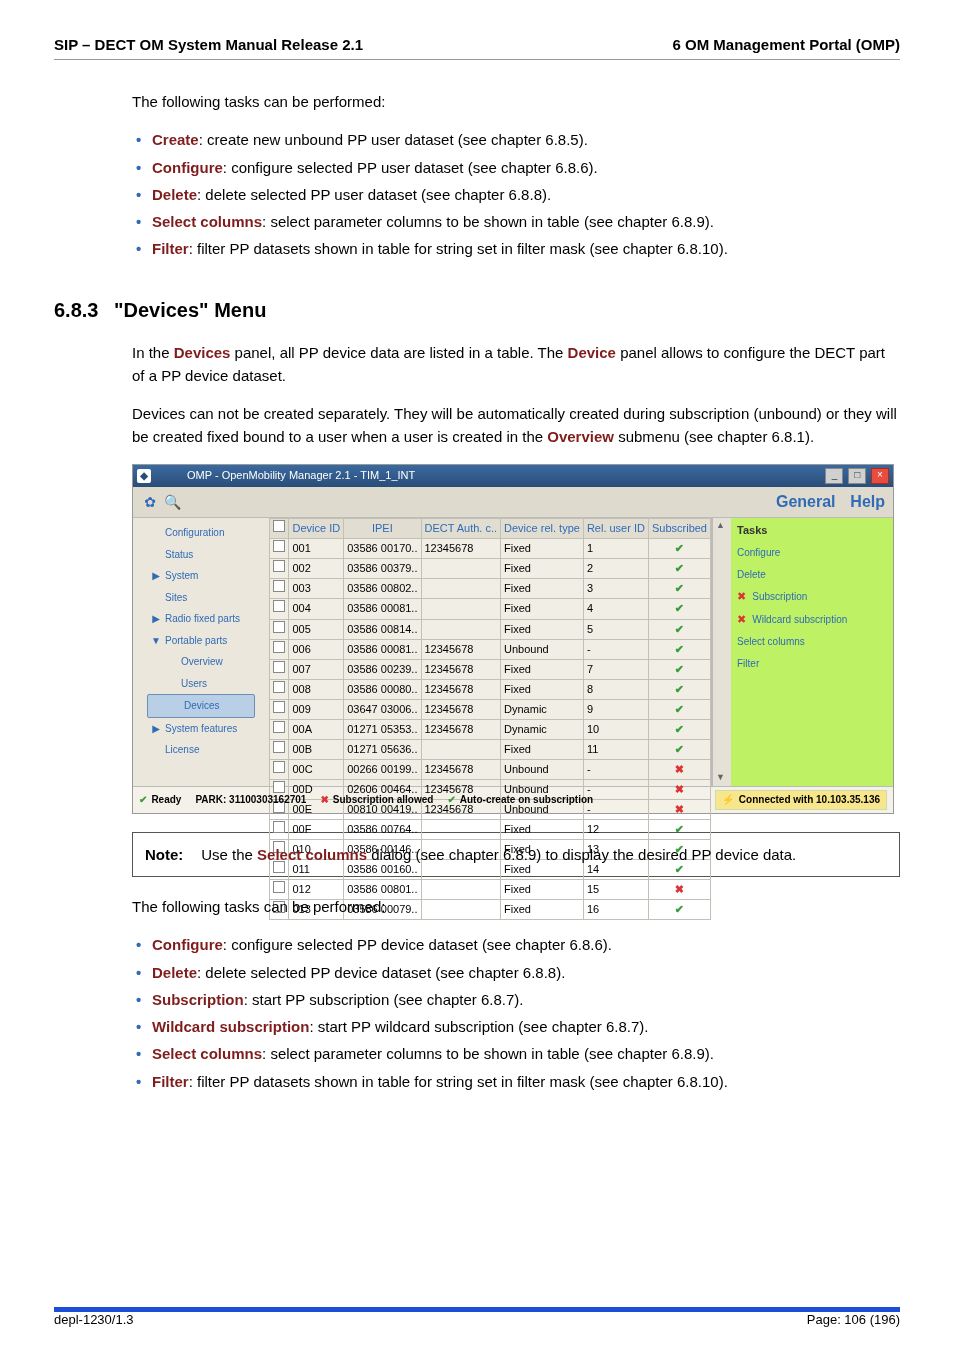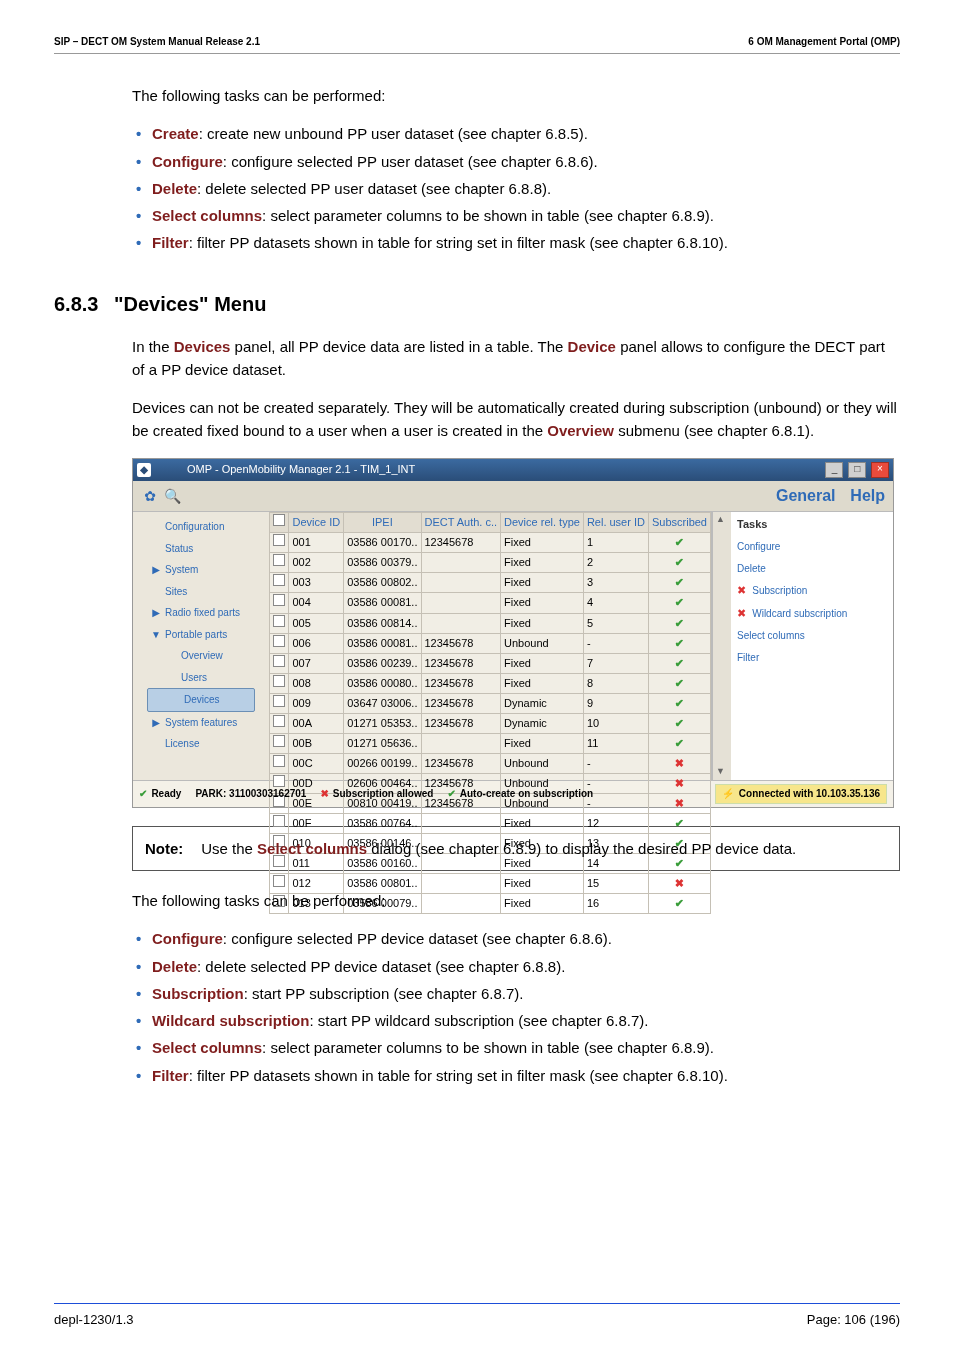--- a/index.html
+++ b/index.html
@@ -14,21 +14,21 @@
     width: 954px;
     min-height: 1351px;
     box-sizing: border-box;
     padding: 36px 54px 20px 54px;
     position: relative;
   }
   .hdr {
     display: flex;
     justify-content: space-between;
     font-weight: bold;
-    font-size: 10px;
+    font-size: 15px;
     padding-bottom: 6px;
     border-bottom: 1px solid #999;
   }
   .content {
     margin-left: 78px;
     margin-top: 30px;
     line-height: 1.55;
     font-size: 15px;
   }
   .content h3 {
@@ -44,22 +44,22 @@
   ul.bullets > li { position: relative; padding-left: 20px; margin: 4px 0; }
   ul.bullets > li::before { content: "•"; position: absolute; left: 4px; color: #2f6bb7; font-weight: bold; }
   .note-box { border: 1px solid #555; padding: 10px 12px; margin: 18px 0; }
   .note-box .lbl { font-weight: bold; display: inline-block; width: 52px; vertical-align: top; }
   .note-box .txt { display: inline-block; width: calc(100% - 60px); }
   .ftr {
     position: absolute;
     bottom: 24px;
     left: 54px;
     right: 54px;
-    border-top: 1px solid #1d4ed8;
-    padding-top: 8px;
+    border-top: 5px solid #1d4ed8;
+    padding-top: 0;
     display: flex;
     justify-content: space-between;
     font-size: 13px;
   }
 
   
   .shot {
     width: 760px;
     border: 1px solid #999;
     background: #ece8e0;
@@ -112,21 +112,21 @@
     font-size: 11px;
   }
   table.dev th, table.dev td {
     border: 1px solid #c5c0b5; padding: 1px 3px; text-align:left; white-space:nowrap;
   }
   table.dev th { background:#e2ddd1; color:#2f6bb7; font-weight:normal; text-align:center;}
   table.dev td.check { color:#3a9d3a; text-align:center; font-weight:bold;}
   table.dev td.cross { color:#d33; text-align:center; font-weight:bold;}
   table.dev td.chkbox::before { content:""; display:inline-block; width:10px; height:10px; border:1px solid #888; background:#fff;}
   .shot-tasks {
-    width: 150px; background:#ffffff; padding:4px 6px;
+    width: 150px; background:#bef264; padding:4px 6px;
   }
   .shot-tasks .tt { font-weight:bold; color:#333; font-size:11px; margin-bottom:4px;}
   .shot-tasks .task { color:#2f6bb7; margin:6px 0; display:flex; align-items:center; gap:6px; font-size:10px;}
   .shot-tasks .task .ti { color:#d33; font-size:11px;}
   .shot-status {
     border-top:1px solid #bbb; background:#f4f1e8; display:flex; align-items:center; padding:3px 6px; gap:14px; font-size:10px;
   }
   .shot-status .s-item { display:flex; align-items:center; gap:4px;}
   .shot-status .conn { margin-left:auto; background:#f7e68b; padding:1px 6px; border:1px solid #cda; display:flex; align-items:center; gap:4px;}
   .g-ok { color:#3a9d3a; font-weight:bold;}

